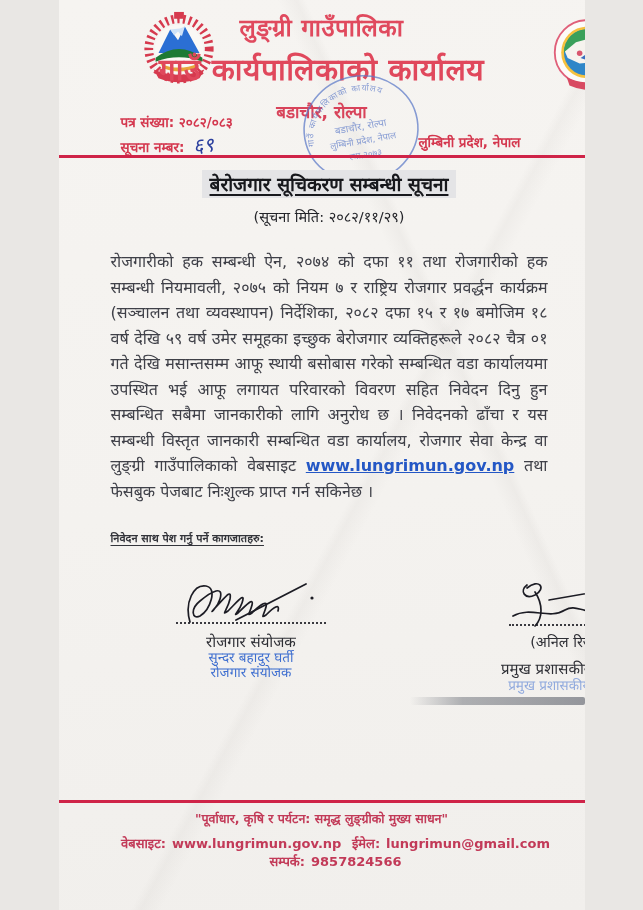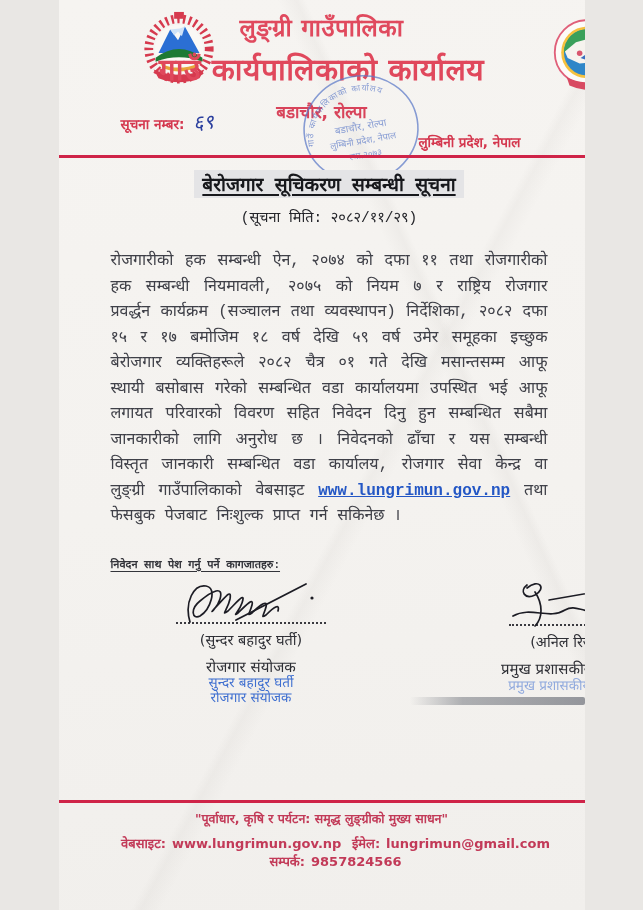--- a/index.html
+++ b/index.html
@@ -32,21 +32,21 @@
 
   .meta-left  { position:absolute; left:62px; top:111px; font-size:13.5px; font-weight:600; color:#d4374e; line-height:23px; }
   .meta-right { position:absolute; right:64px; top:133px; font-size:13.5px; font-weight:600; color:#d4374e; }
   .hand-number { display:inline-block; color:#2b3f9e; font-size:20px; font-style:italic; transform:rotate(-4deg); margin-left:4px; font-weight:400; }
 
   .redline { position:absolute; left:0; right:0; height:3px; background:#cf2448; }
   .redline-top { top:155px; }
   .redline-bottom { top:800px; }
 
   
-  .content { position:absolute; left:52px; right:37px; top:170px;font-family:Liberation Mono, monospace; }
+  .content { position:absolute; left:52px; right:37px; top:170px; }
   .title-wrap { text-align:center; }
   .notice-title {
     display:inline-block; font-size:19px; font-weight:700; color:#17181c;
     background:#e4e4e6; padding:1px 8px;
     text-decoration:underline; text-underline-offset:3px; text-decoration-thickness:1.5px;
   }
   .date-line { text-align:center; font-size:14.5px; color:#232429; margin-top:8px; }
 
   .body-par {
     margin-top:23px; font-size:16px; line-height:25.5px;
@@ -128,20 +128,24 @@
     <text font-size="8.5" fill="#5c7ac8" letter-spacing="1">
       <textPath href="#stampArc" startOffset="8">गाउँ कार्यपालिकाको कार्यालय</textPath>
     </text>
     <text x="65" y="62" text-anchor="middle" font-size="10" fill="#5c7ac8">बडाचौर, रोल्पा</text>
     <text x="65" y="76" text-anchor="middle" font-size="9" fill="#5c7ac8">लुम्बिनी प्रदेश, नेपाल</text>
     <text x="65" y="90" text-anchor="middle" font-size="9" fill="#5c7ac8">स्था.२०७३</text>
   </svg>
 
   <div class="meta-left">
     <div>
+      <span>पत्र संख्या:</span>
+      <span>२०८२/०८३</span>
+    </div>
+    <div>
       <span>सूचना नम्बर:</span>
       <span class="hand-number">६९</span>
     </div>
   </div>
   <div class="meta-right">लुम्बिनी प्रदेश, नेपाल</div>
 
   <div class="redline redline-top"></div>
 
   <div class="content">
     <div class="title-wrap">
@@ -154,21 +158,20 @@
     <div class="docs-heading">निवेदन साथ पेश गर्नु पर्ने कागजातहरु:</div>
   </div>
 
   <div class="sig-block sig-left">
     <svg class="sig-ink" width="150" height="52" viewBox="0 0 150 52">
       <path d="M14,46 C8,26 18,8 30,10 C42,12 34,34 24,40 C16,44 14,33 24,25 C36,15 48,9 44,23 C41,33 32,39 38,33 C48,23 56,11 54,23 C52,33 44,41 52,35 C62,25 70,15 66,27 C63,36 56,41 62,37 C70,29 78,21 76,29 C74,37 70,41 76,37 C84,29 92,23 90,31 C88,39 84,43 90,39 C98,31 104,27 102,35" fill="none" stroke="#1c1c24" stroke-width="1.7" stroke-linecap="round"></path>
       <path d="M60,44 L130,8" fill="none" stroke="#1c1c24" stroke-width="1.7" stroke-linecap="round"></path>
       <circle cx="136" cy="22" r="1.6" fill="#1c1c24"></circle>
     </svg>
     <div class="dotline dot-left"></div>
-    <div class="sig-name">(सुन्दर बहादुर घर्ती)</div>
     <div class="sig-role">रोजगार संयोजक</div>
     <div class="sig-stamp-name">सुन्दर बहादुर घर्ती</div>
     <div class="sig-stamp-role">रोजगार संयोजक</div>
   </div>
 
   <div class="sig-block sig-right">
     <svg class="sig-ink" width="150" height="54" viewBox="0 0 150 54">
       <path d="M30,12 C42,2 50,12 38,19 C28,24 22,15 30,9" fill="none" stroke="#1c1c24" stroke-width="1.7" stroke-linecap="round"></path>
       <path d="M38,16 C46,28 46,42 38,50" fill="none" stroke="#1c1c24" stroke-width="1.7" stroke-linecap="round"></path>
       <path d="M16,40 C34,30 52,44 68,34 C80,27 88,40 100,32 C108,27 112,36 120,31" fill="none" stroke="#1c1c24" stroke-width="1.7" stroke-linecap="round"></path>

